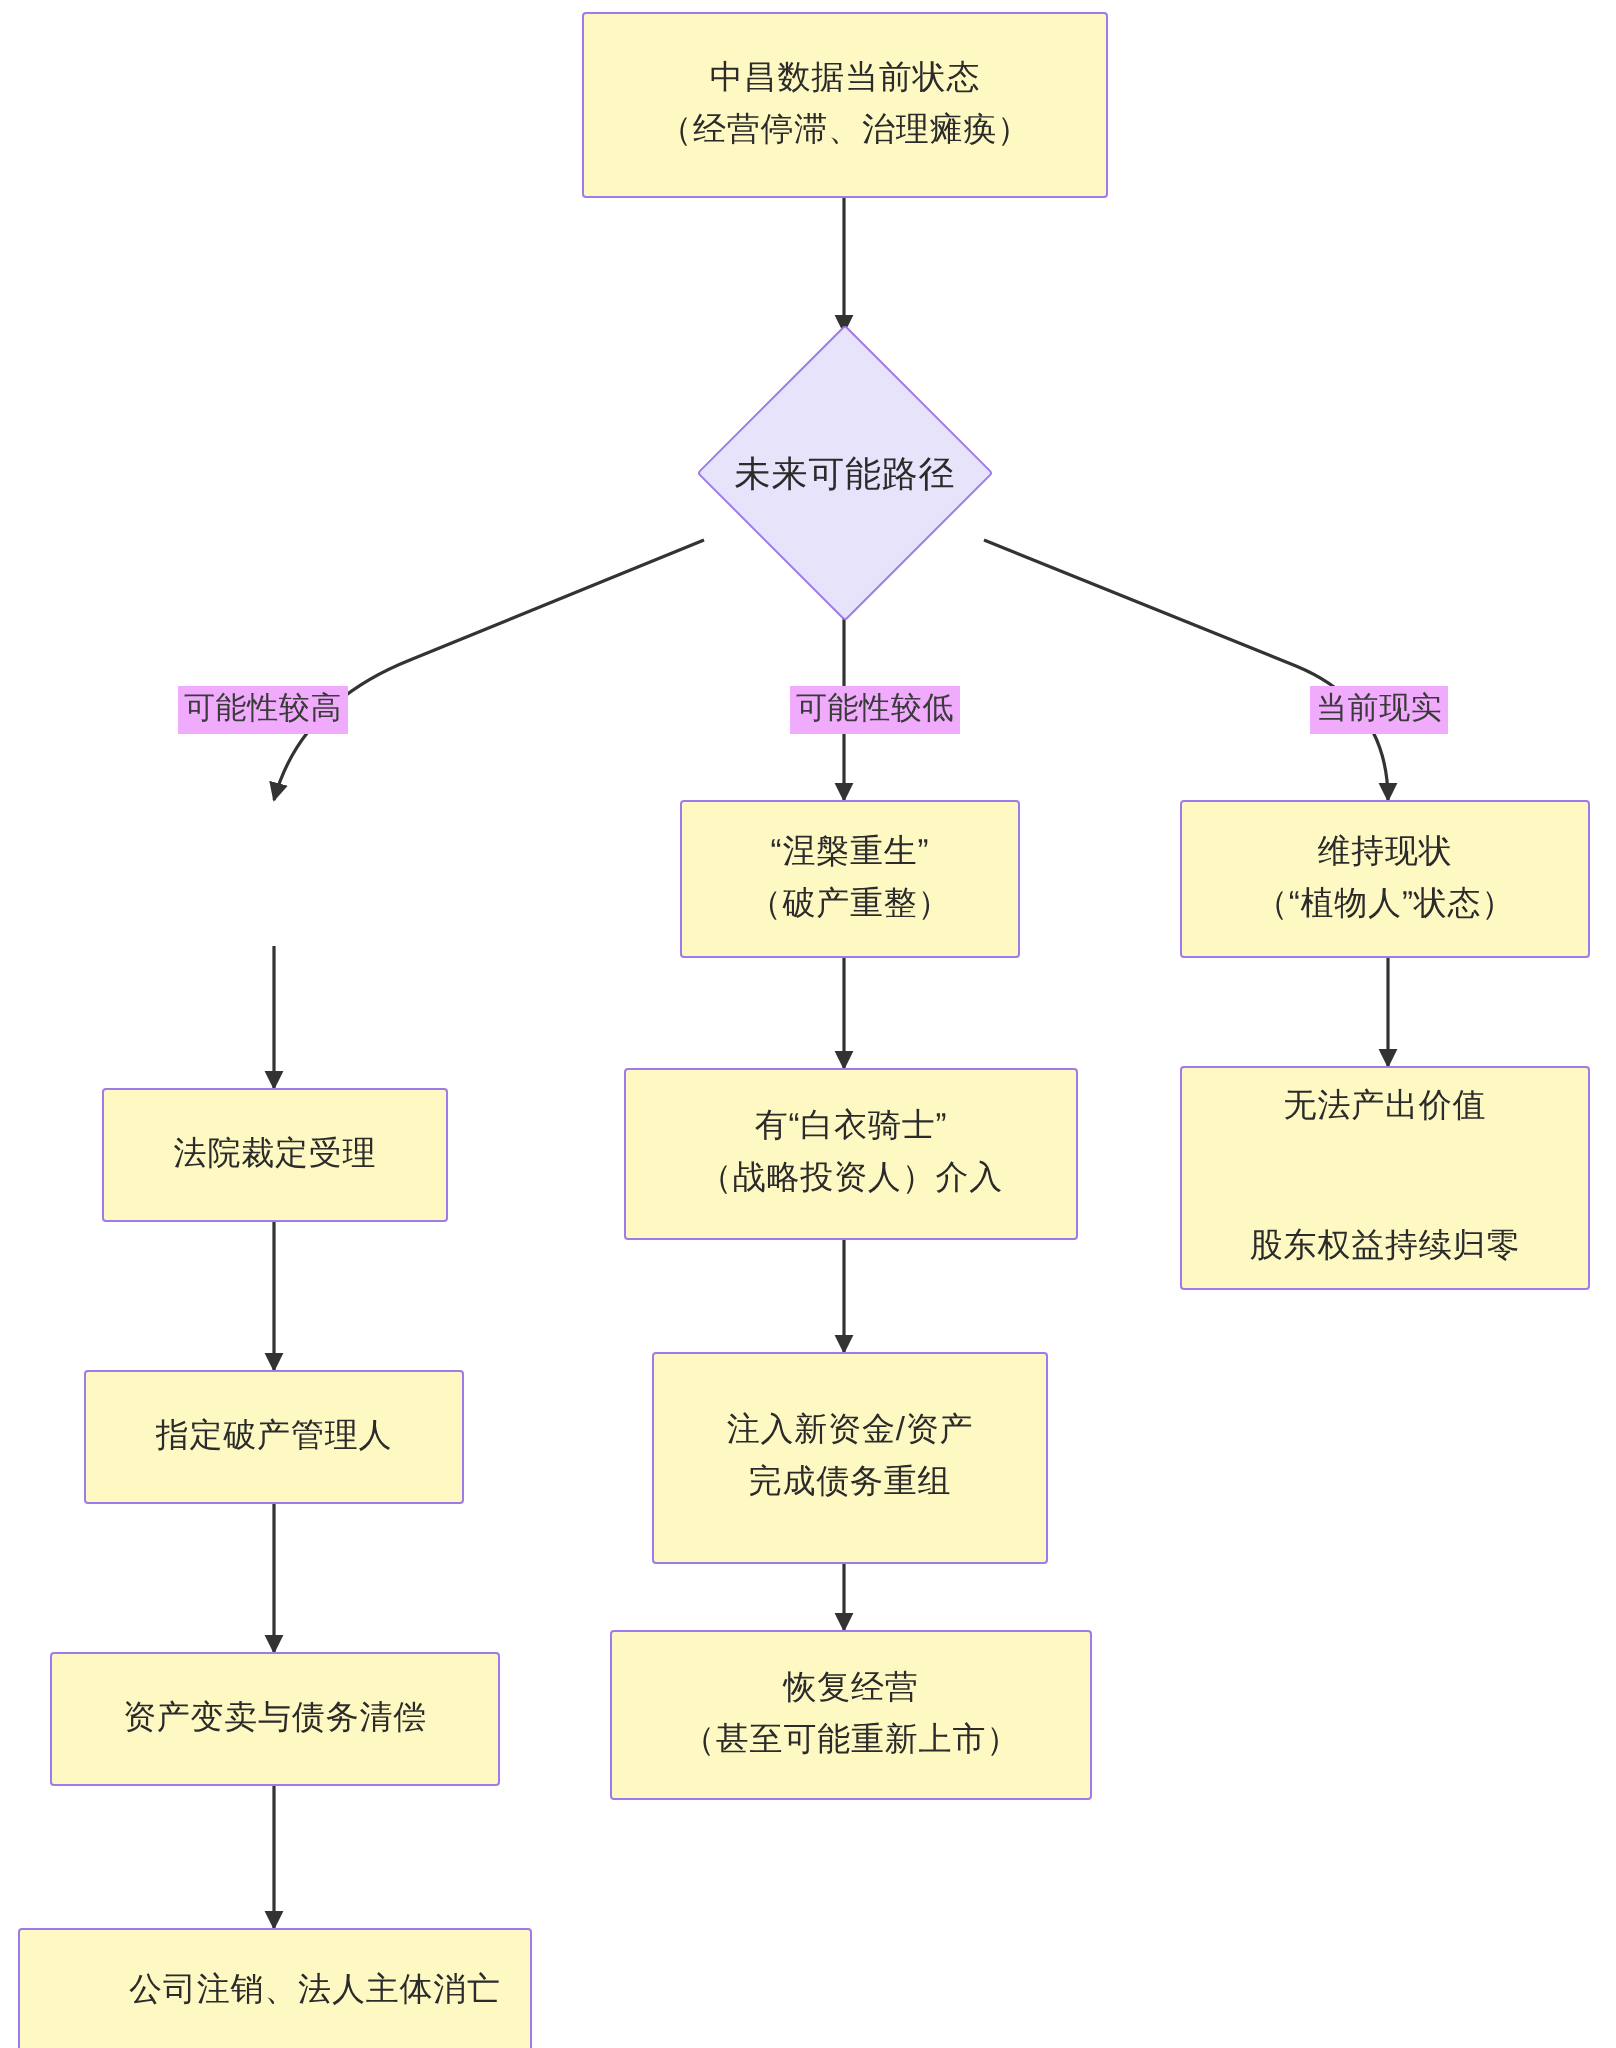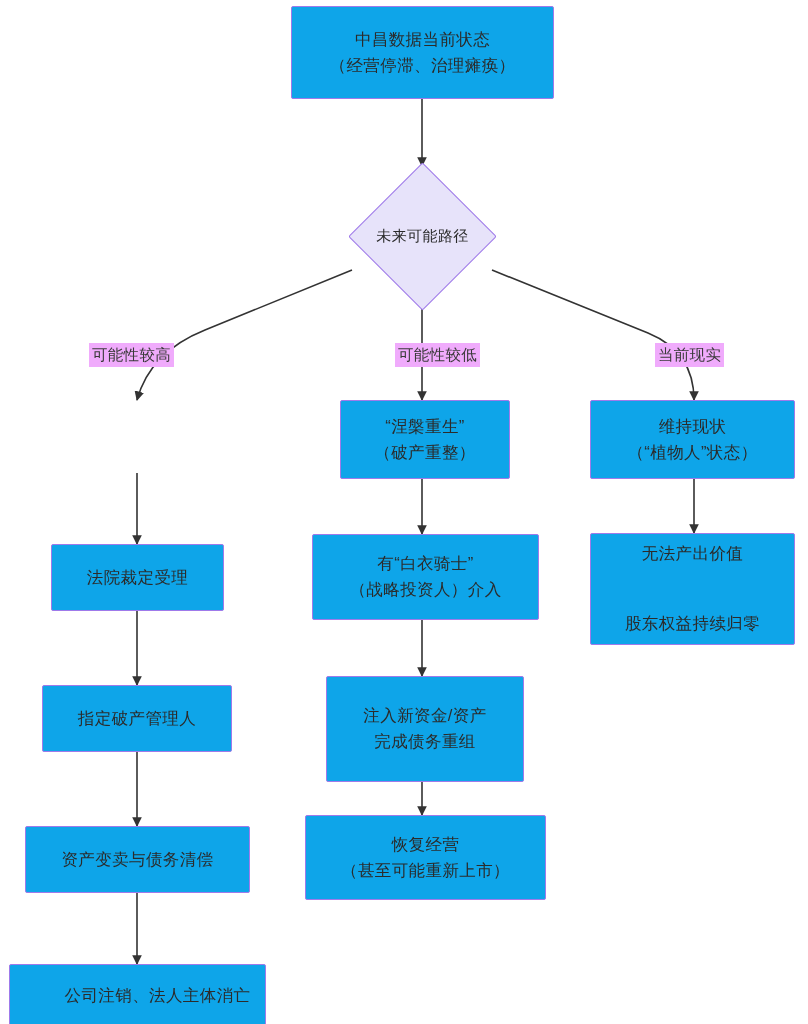--- a/index.html
+++ b/index.html
@@ -25,21 +25,21 @@
     position: absolute;
     left: 0;
     top: 0;
     width: 808px;
     height: 1024px;
     pointer-events: none;
   }
   .node {
     position: absolute;
     box-sizing: border-box;
-    background: #0ea5e9;
+    background: #fef9c3;
     border: 1.4px solid #9f7aea;
     border-radius: 2px;
     display: flex;
     flex-direction: column;
     align-items: center;
     justify-content: center;
     color: #2b2b2b;
     font-size: 16.5px;
     line-height: 1.55;
     letter-spacing: 0.4px;
@@ -65,21 +65,21 @@
     height: 100%;
     background: #e7e3fa;
     border: 1.4px solid #9f7aea;
     box-sizing: border-box;
     transform: rotate(45deg);
     border-radius: 2px;
   }
   .diamond-label {
     position: relative;
     z-index: 3;
-    font-size: 15px;
+    font-size: 18px;
     color: #2b2b2b;
     letter-spacing: 0.4px;
     white-space: nowrap;
   }
   .edge-label {
     position: absolute;
     z-index: 3;
     background: #f0abfc;
     color: #3a3a3a;
     font-size: 15.5px;

